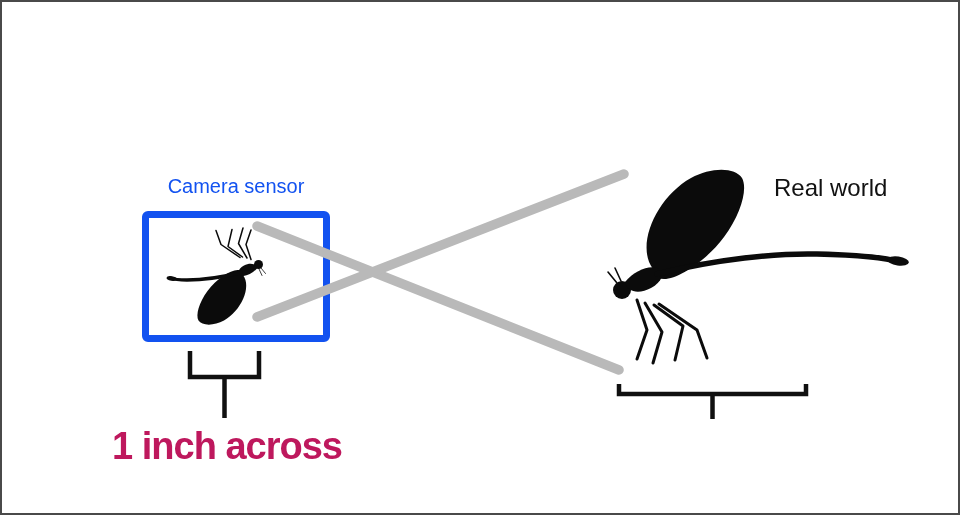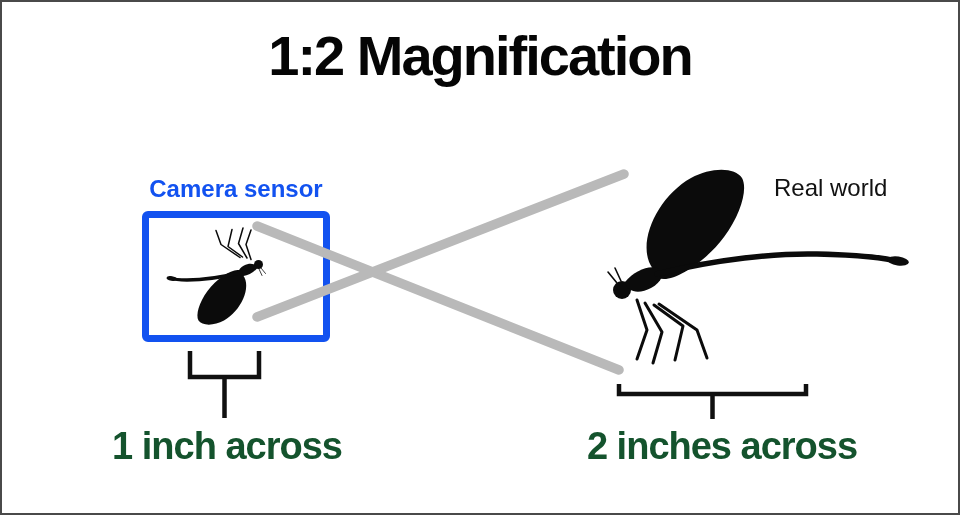--- a/index.html
+++ b/index.html
@@ -13,51 +13,50 @@
   .stage{
     position:relative;width:960px;height:515px;background:#ffffff;
     border:2px solid var(--border-gray);overflow:hidden;
   }
   .title{
     position:absolute;top:26px;left:0;right:0;text-align:center;
     font-size:56px;font-weight:800;letter-spacing:-2px;color:#050505;line-height:1;
   }
   .sensor-label{
     position:absolute;left:128px;top:174px;width:212px;text-align:center;
-    font-size:24px;font-weight:700;color:var(--accent-blue);line-height:1.05;
+    font-size:20px;font-weight:400;color:var(--accent-blue);line-height:1.05;
   }
   .real-label{
     position:absolute;left:772px;top:173px;
     font-size:24px;font-weight:500;color:var(--ink);line-height:1.05;text-align:center;
   }
   .sensor-rect{
     position:absolute;left:140px;top:209px;width:188px;height:131px;
     border:7px solid var(--accent-blue);border-radius:6px;background:transparent;
   }
   .graphics{position:absolute;left:0;top:0;width:960px;height:515px;}
   .measure{
     position:absolute;top:424px;transform:translateX(-50%);
-    font-size:38px;font-weight:600;letter-spacing:-1px;color:#14532d;
+    font-size:38px;font-weight:600;letter-spacing:-1px;color:#be185d;
     white-space:nowrap;line-height:1.1;
   }
   .measure-left{left:225px;}
   .measure-right{left:720px;}
   .ray{stroke:var(--ray-gray);stroke-width:9.5;stroke-linecap:round;}
   .bracket{stroke:#101010;stroke-width:4.5;fill:none;stroke-linecap:butt;}
   .fly-fill{fill:#0b0b0b;stroke:none;}
   .fly-tail{fill:none;stroke:#0b0b0b;stroke-width:5.5;stroke-linecap:round;}
   .fly-legs{fill:none;stroke:#0b0b0b;stroke-width:3;stroke-linecap:round;stroke-linejoin:round;}
   .fly-ant{fill:none;stroke:#0b0b0b;stroke-width:1.6;stroke-linecap:round;}
 </style>
 </head>
 <body>
 
 <div class="stage">
 
-  <div class="title">1:2 Magnification</div>
 
   <div class="sensor-label">Camera sensor</div>
 
   <div class="sensor-rect"></div>
 
   <div class="real-label">Real world</div>
 
   <svg class="graphics" viewBox="0 0 960 515" aria-hidden="true">
     <defs>
       <g id="dfly-core">
@@ -91,15 +90,14 @@
       <use href="#dfly-core"></use>
       <path class="fly-tail" d="M50,107 C90,97 130,92 158,92 C175,92 186,94 191,96" style="stroke-width:7"></path>
       <ellipse class="fly-fill" cx="189" cy="95" rx="10" ry="4.5" transform="rotate(8 189 95)"></ellipse>
     </g>
 
     <path class="bracket" d="M188,349 L188,375 L257,375 L257,349 M222.5,375 L222.5,416"></path>
     <path class="bracket" d="M617,382 L617,392 L804,392 L804,382 M710.5,392 L710.5,417"></path>
   </svg>
 
   <div class="measure measure-left">1 inch across</div>
-  <div class="measure measure-right">2 inches across</div>
 
 </div>
 
 </body></html>

